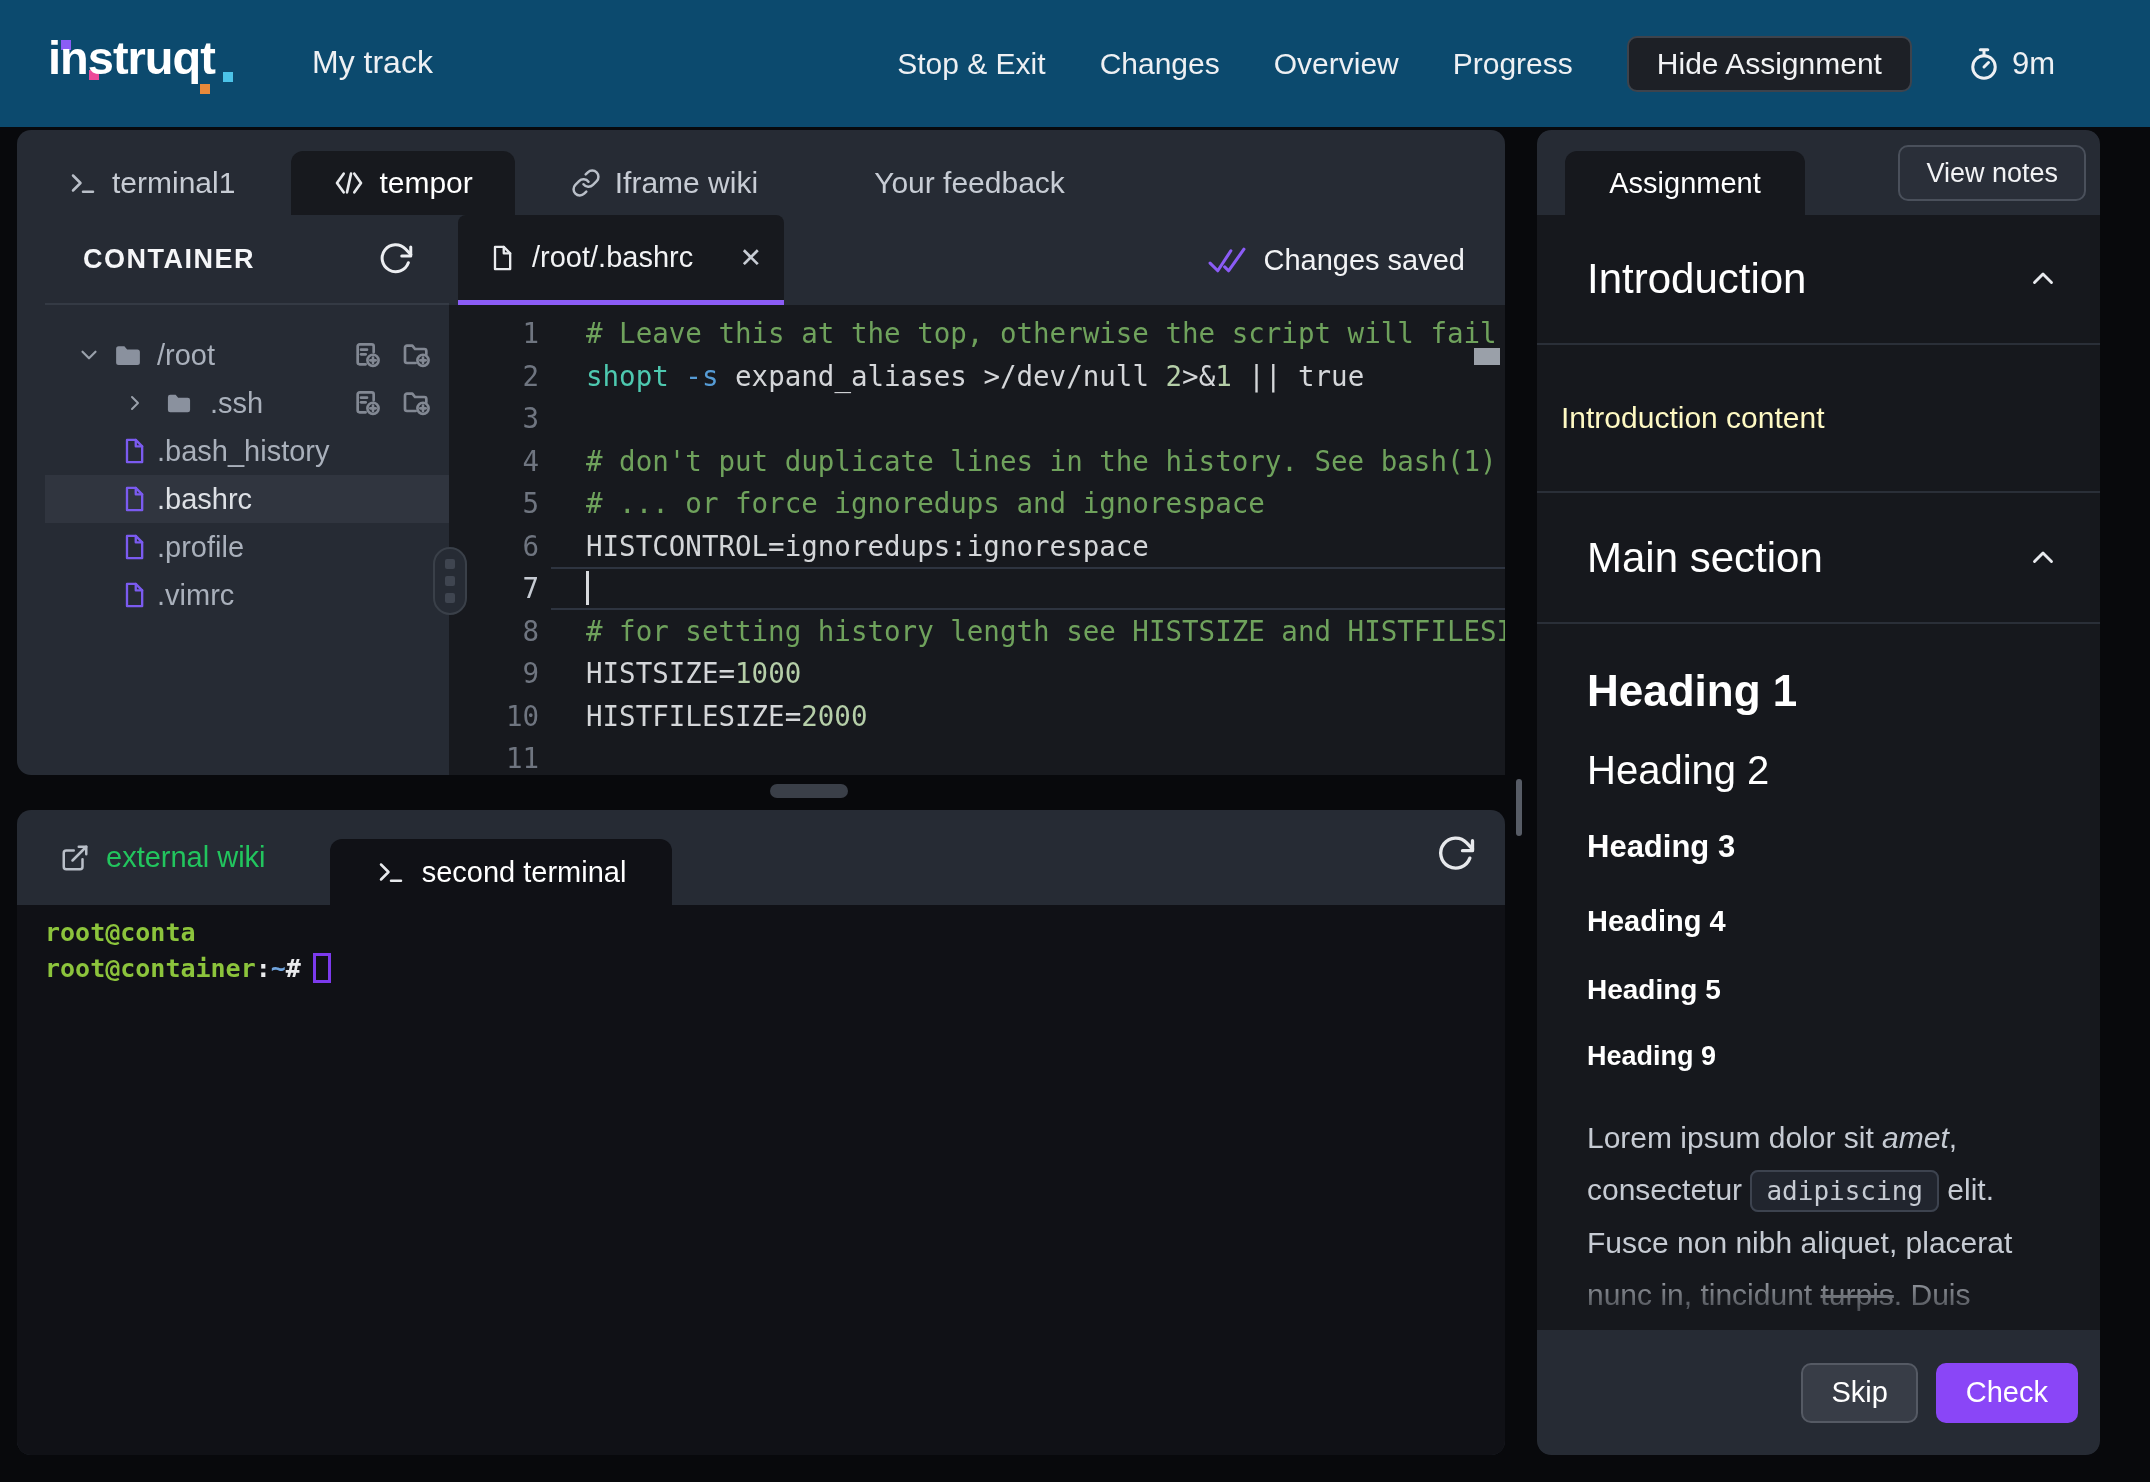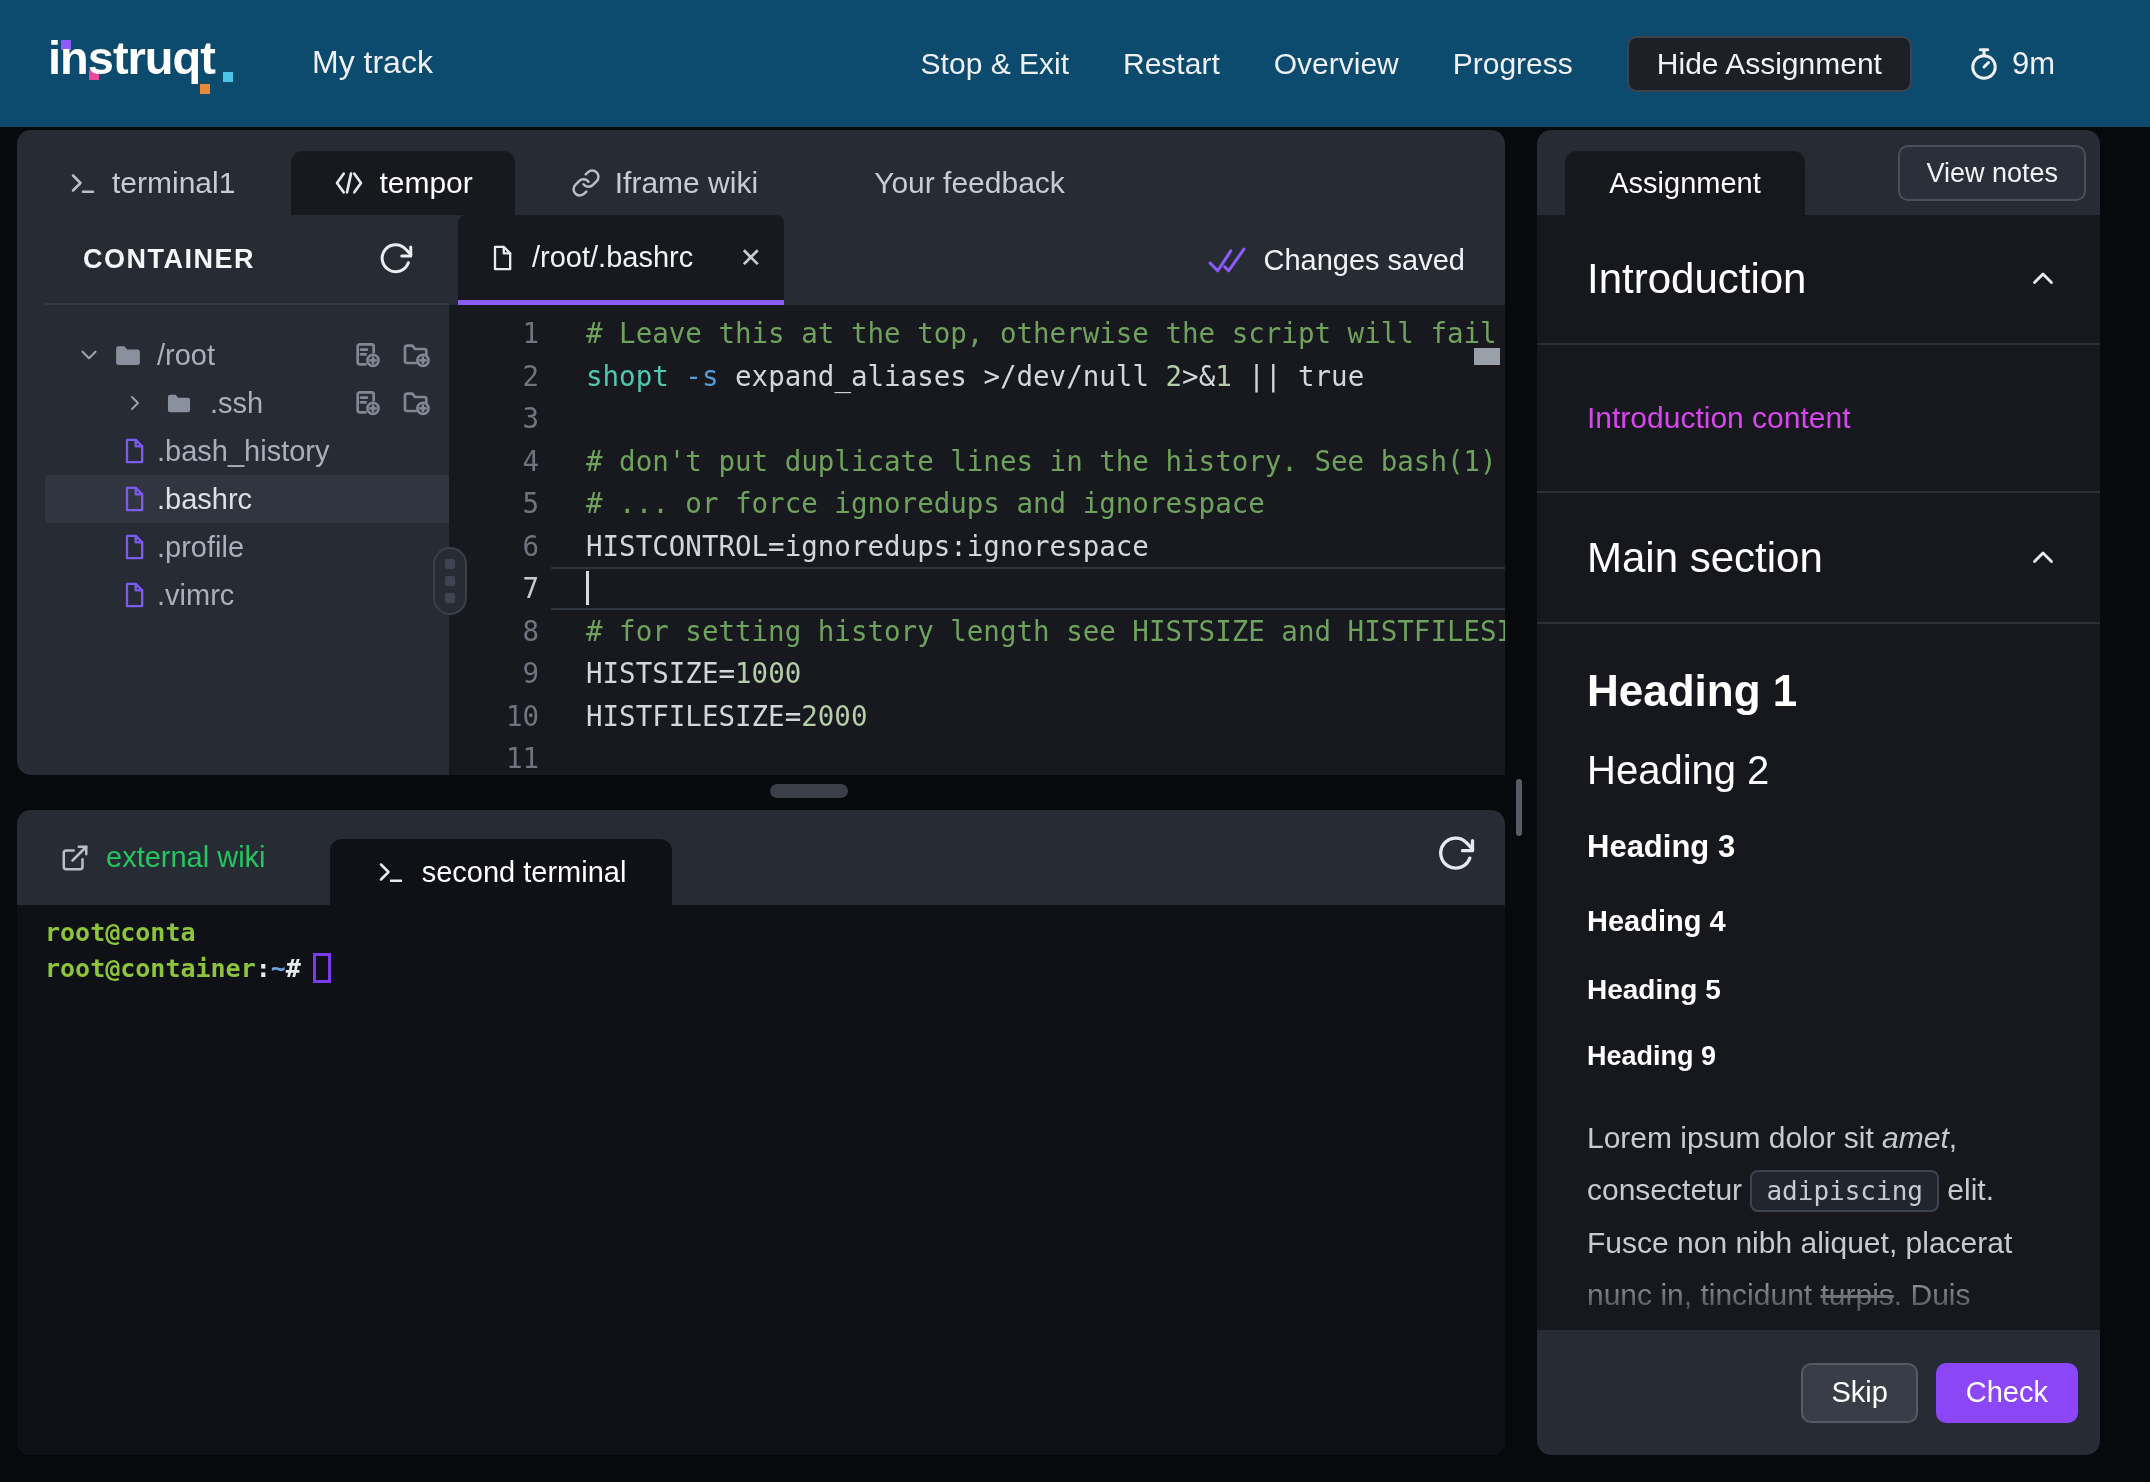--- a/index.html
+++ b/index.html
@@ -110,22 +110,22 @@
                 font-size:29px; color:#fff; }
   .viewnotes-btn { position:absolute; right:14px; top:15px; height:56px; padding:0 26px;
                    background:#2a2f39; border:2px solid #4a505b; border-radius:10px;
                    display:flex; align-items:center; font-size:27px; color:#f2f3f5; }
   .right-body { flex:1; position:relative; overflow:hidden; }
   .sec-head { height:130px; border-bottom:2px solid #2a2f38; display:flex; align-items:center;
               justify-content:space-between; padding:0 40px 0 50px; }
   .sec-head.h2nd { height:131px; }
   .sec-title { font-size:42px; font-weight:400; color:#fff; }
   .sec-chev { color:#e8eaee; }
-  .intro-block { height:148px; display:flex; align-items:center; padding-left:50px;
-                 border-bottom:2px solid #2a2f38; font-size:30px; color:#d946ef; }
+  .intro-block { height:148px; display:flex; align-items:center; padding-left:24px;
+                 border-bottom:2px solid #2a2f38; font-size:30px; color:#fef9c3; }
   .md { padding:42px 50px 0; }
   .md h1 { font-size:44px; font-weight:bold; color:#fff; margin-bottom:32px; }
   .md h2 { font-size:40px; font-weight:400; color:#fff; margin-bottom:36px; }
   .md h3 { font-size:31px; font-weight:bold; color:#fff; margin-bottom:40px; }
   .md h4 { font-size:29px; font-weight:bold; color:#fff; margin-bottom:36px; }
   .md h5 { font-size:28px; font-weight:bold; color:#fff; margin-bottom:35px; }
   .md h6 { font-size:27px; font-weight:bold; color:#fff; margin-bottom:33px; }
   .md p  { margin-top:40px; font-size:30px; line-height:52px; color:#c6cbd3; }
   .tok-em { font-style:italic;margin-top:48px; }
   .tok-strike { text-decoration:line-through; }
@@ -147,21 +147,21 @@
   <div class="logo">
     <span class="sq sq-purple"></span>
     <span class="sq sq-pink"></span>
     <span class="word">instruqt</span>
     <span class="sq sq-orange"></span>
     <span class="sq sq-cyan"></span>
   </div>
   <div class="track-title">My track</div>
   <nav class="topnav">
     <a>Stop &amp; Exit</a>
-    <a>Restart</a>
+    <a>Changes</a>
     <a>Overview</a>
     <a>Progress</a>
     <button class="hide-btn">Hide Assignment</button>
     <div class="timer">
       <span>
         <svg width="36" height="36" viewBox="0 0 24 24" class="stroke" stroke-width="2">
           <circle cx="12" cy="14" r="7.5"></circle>
             <line x1="9.5" y1="2.5" x2="14.5" y2="2.5"></line>
           <line x1="12" y1="3" x2="12" y2="6.5"></line>
             <line x1="12" y1="14" x2="15" y2="11"></line>

